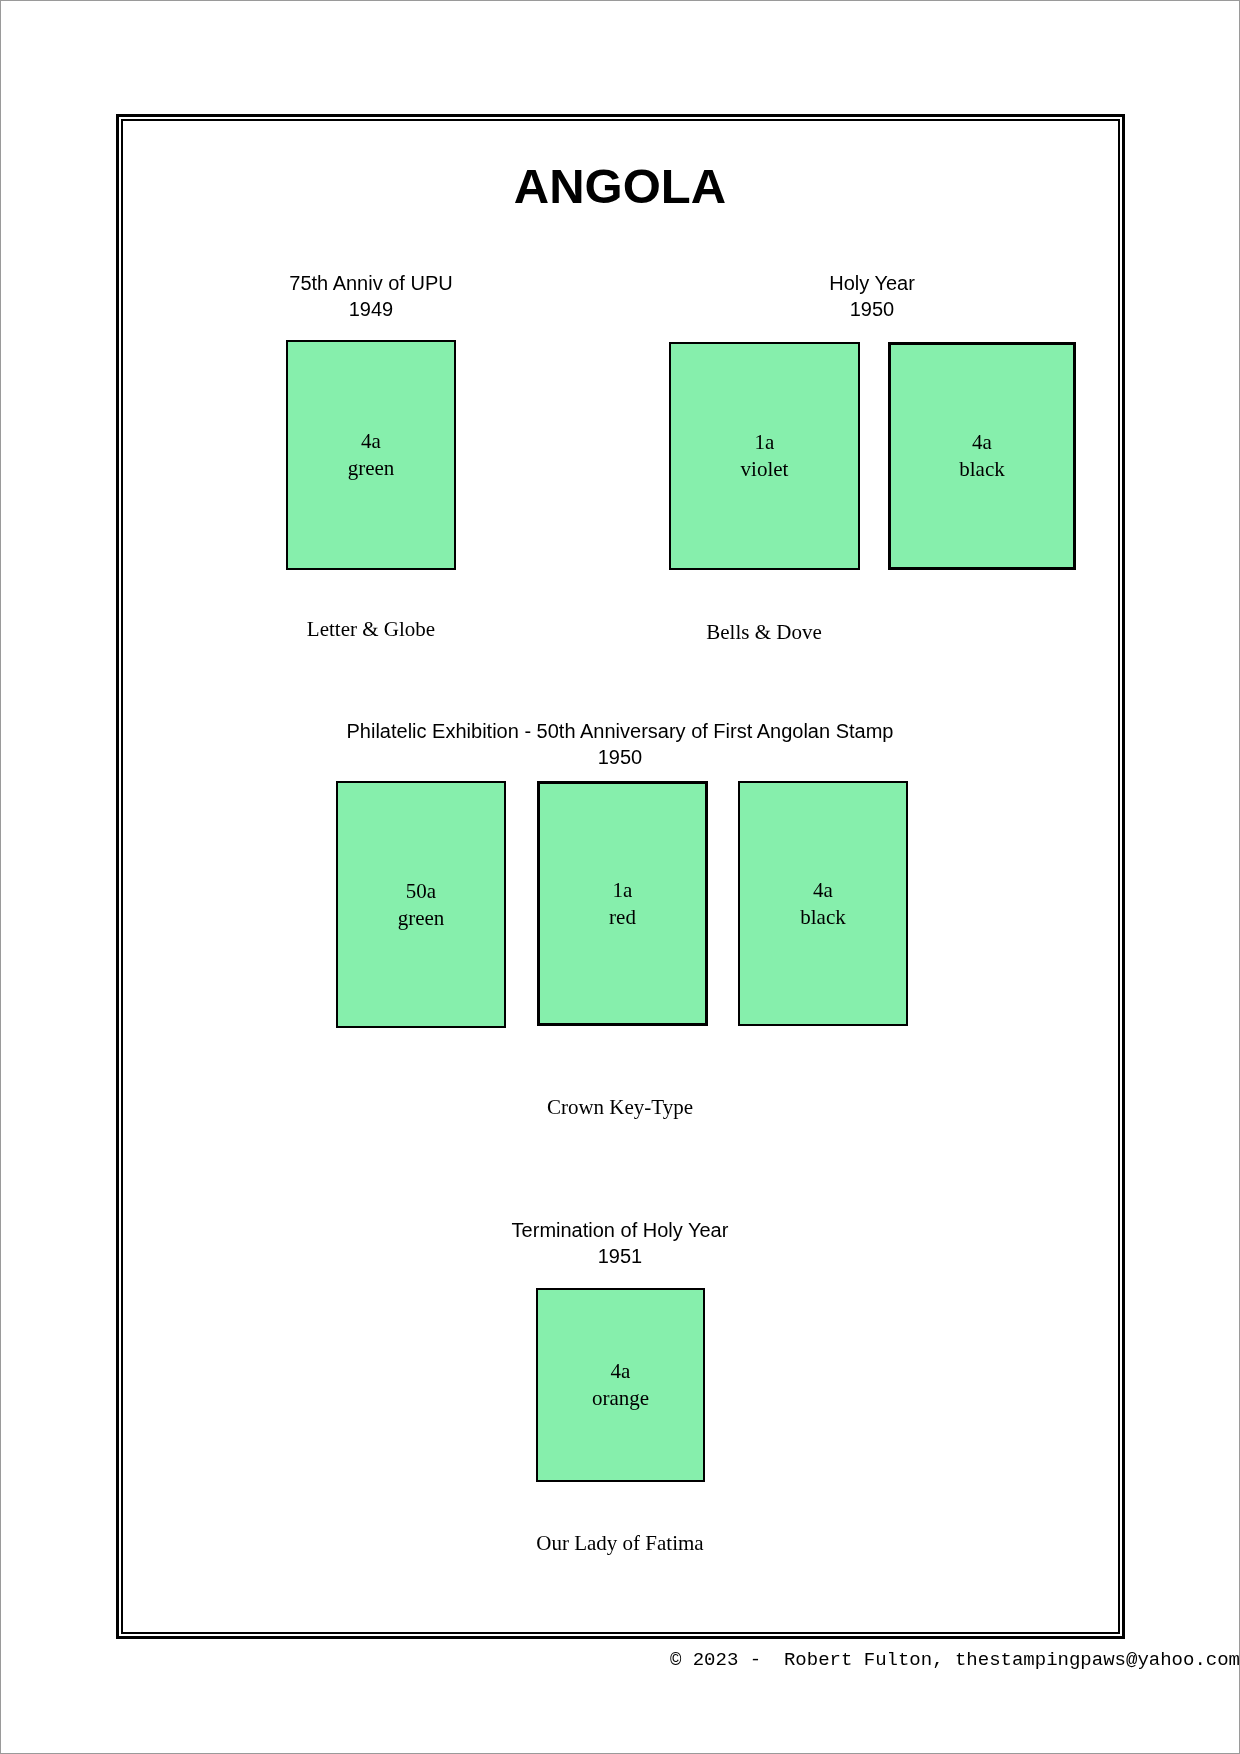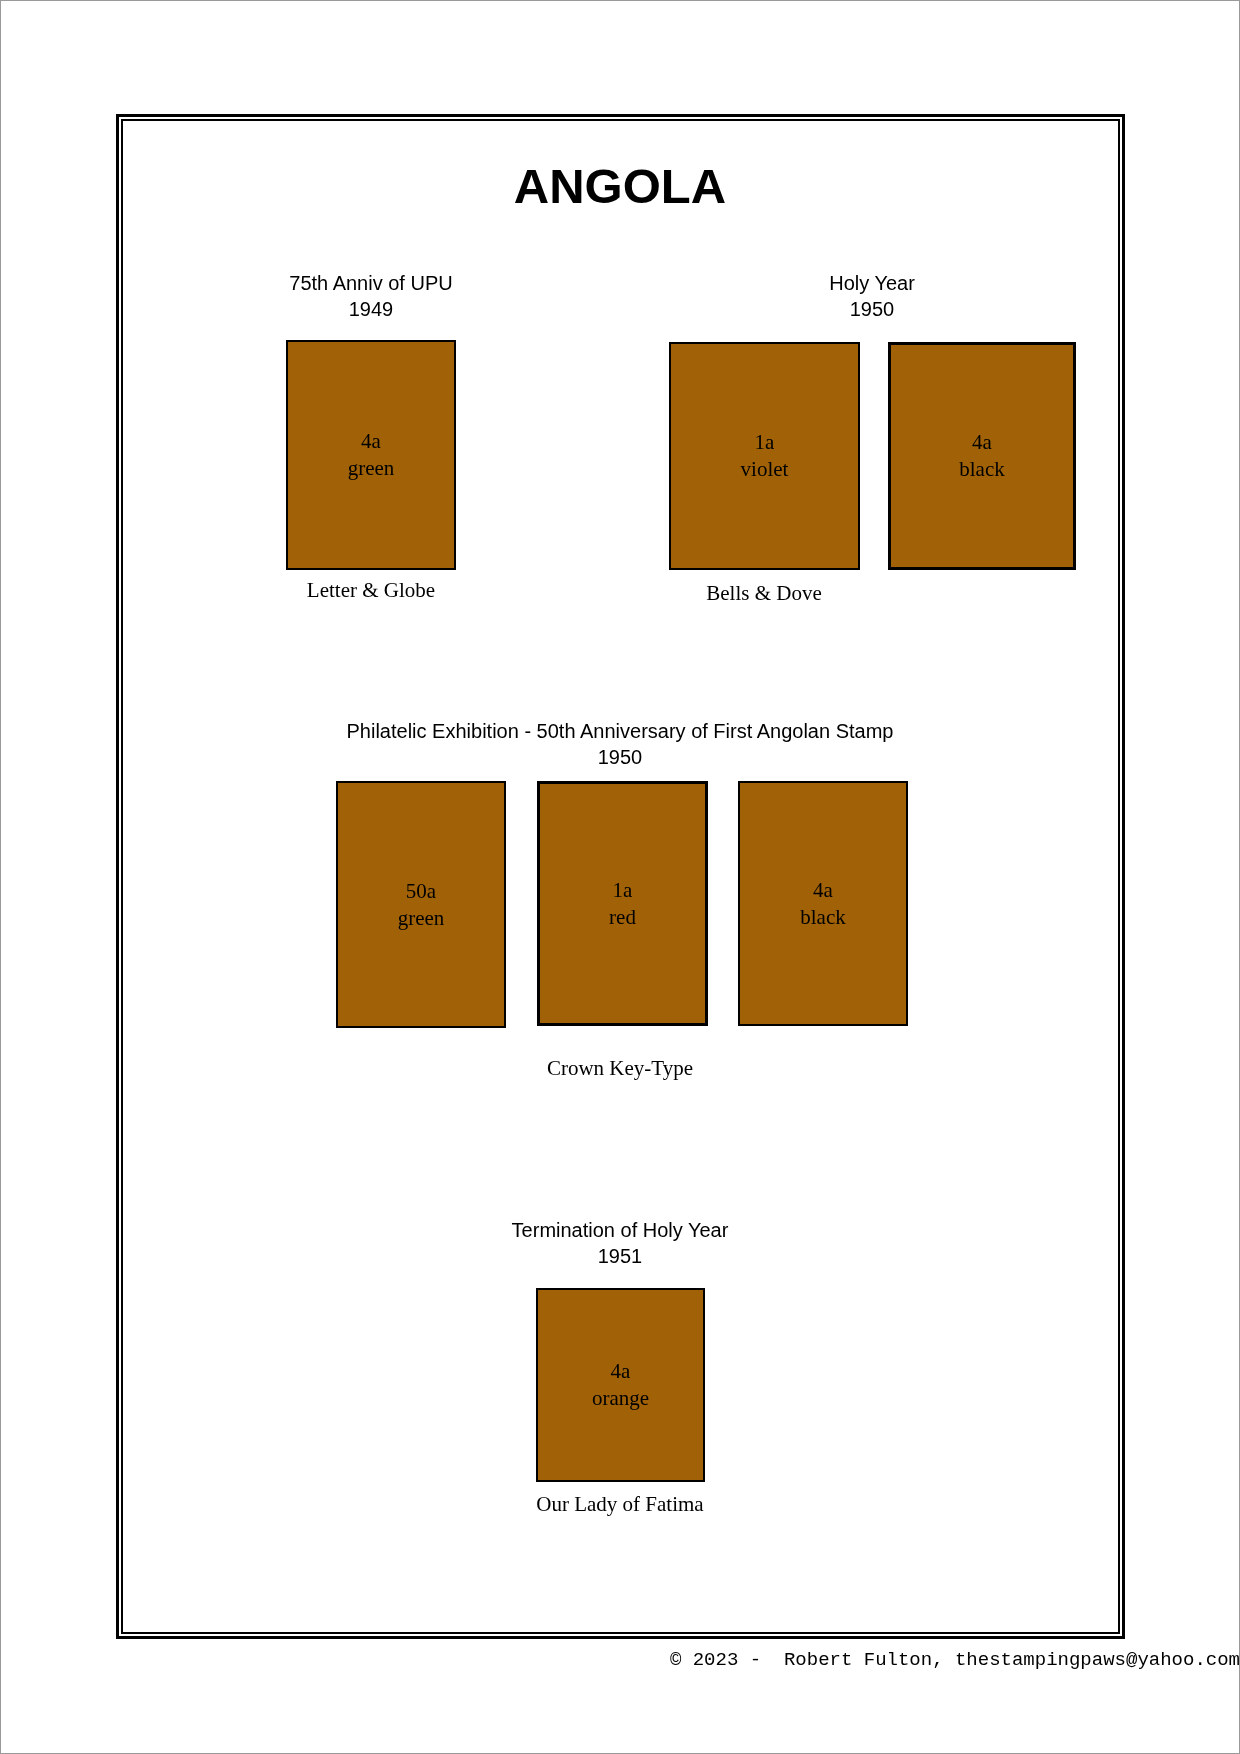--- a/index.html
+++ b/index.html
@@ -28,32 +28,32 @@
     font-family:"Liberation Sans",sans-serif;
     font-weight:bold;font-size:49px;line-height:44px;
   }
   .section-heading{
     position:absolute;text-align:center;
     font-family:"Liberation Sans",sans-serif;
     font-size:20px;line-height:26px;
   }
   .stamp-box{
     position:absolute;box-sizing:border-box;
-    border:2px solid #000;background:#a16207;
+    border:2px solid #000;background:#86efac;
     display:flex;flex-direction:column;
     align-items:center;justify-content:center;
     text-align:center;
     font-family:"Liberation Serif",serif;
     font-size:21px;line-height:27px;
   }
   .stamp-box.thick{border-width:3px;}
   .caption{
     position:absolute;text-align:center;
     font-family:"Liberation Serif",serif;
-    font-size:21px;line-height:23px;
+    font-size:21px;line-height:23px;margin-top:39px;
   }
   .page-footer{
     position:absolute;left:0;right:0;top:1646px;
     text-align:right;
     font-family:Liberation Mono, monospace;
     font-size:19px;line-height:28px;
     white-space:pre;
   }
 </style>
 </head>

